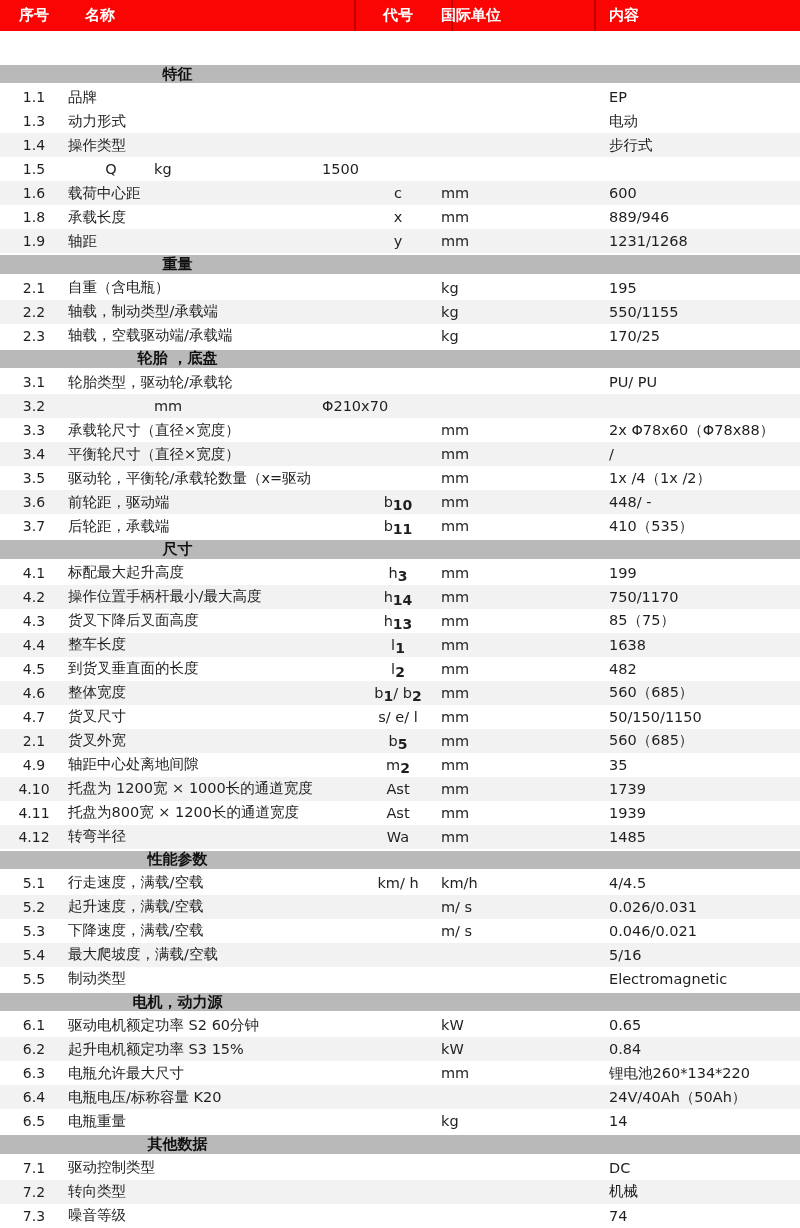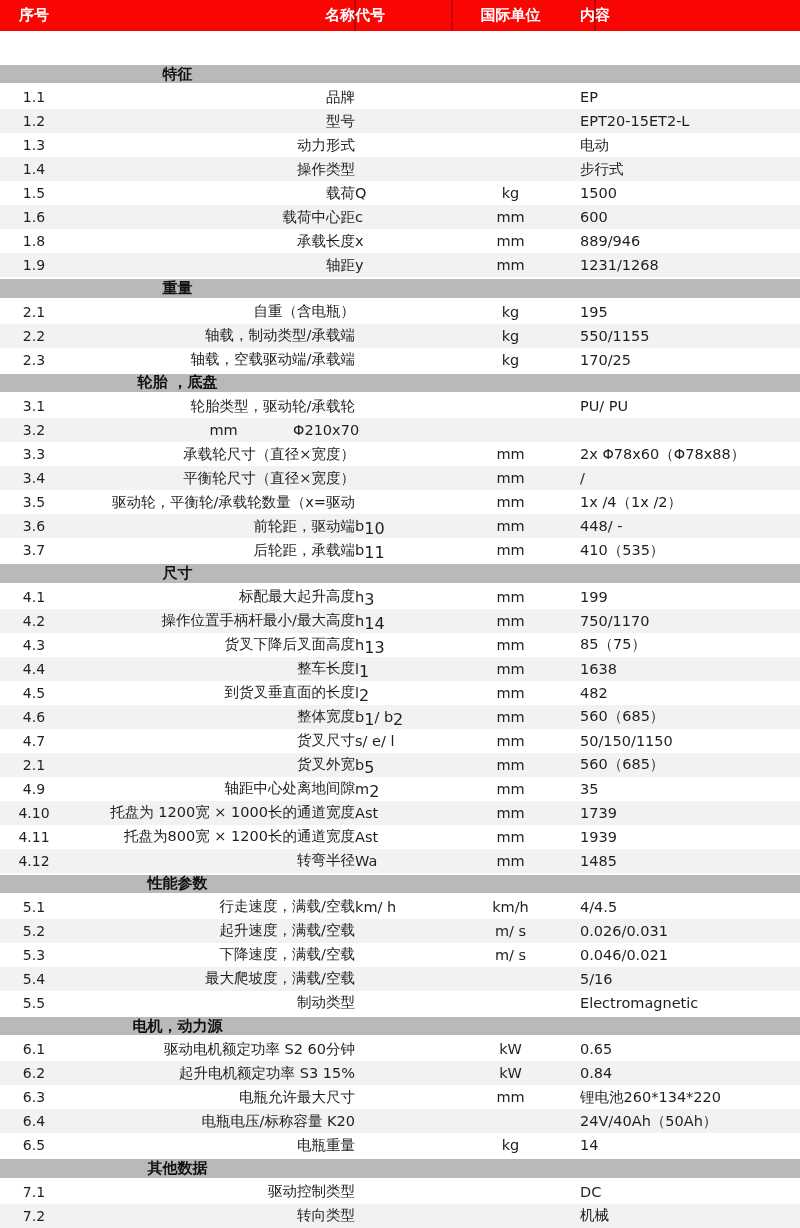--- a/index.html
+++ b/index.html
@@ -19,24 +19,24 @@
     overflow:hidden;
   }
   
   .thead{
     position:relative;flex:none;height:31px;
     background:var(--red);color:#ffffff;
     display:flex;align-items:center;
     font-size:15px;font-weight:bold;
   }
   .c-no{width:68px;flex:none;text-align:center;box-sizing:border-box;}
-  .c-name{width:287px;flex:none;text-align:right;box-sizing:border-box;}
+  .c-name{width:287px;flex:none;text-align:left;box-sizing:border-box;}
   .thead .c-name{padding-left:17px;}
-  .c-symbol{width:86px;flex:none;text-align:left;box-sizing:border-box;}
-  .c-unit{width:139px;flex:none;text-align:center;box-sizing:border-box;}
+  .c-symbol{width:86px;flex:none;text-align:center;box-sizing:border-box;}
+  .c-unit{width:168px;flex:none;box-sizing:border-box;}
   .c-value{width:205px;flex:none;text-align:left;box-sizing:border-box;}
   .vdiv{
     position:absolute;top:0;bottom:0;width:2px;
     background:rgba(60,0,0,0.30);
   }
   
   .section{flex:none;height:22.4px;padding:2px 0;box-sizing:border-box;background:#fff;}
   .section-bar{
     height:100%;background:var(--bar);
     display:flex;align-items:center;
@@ -45,21 +45,21 @@
   .section-bar .title-box{width:355px;text-align:center;}
   
   #table-body{display:flex;flex-direction:column;flex:none;margin-top:32px;}
   .row{
     flex:none;height:24px;
     display:flex;align-items:center;
     font-size:14.5px;background:#fff;
   }
   .row.alt{background:var(--stripe);}
   .row .c-no{font-size:14px;}
-  sub{font-size:16px;vertical-align:-3px;line-height:0;}
+  sub{font-size:14px;vertical-align:-3px;line-height:0;font-weight:bold;}
   
   .tfoot{
     position:relative;flex:none;height:8px;
     background:var(--red);margin-top:auto;
   }
   .tfoot .vdiv{background:rgba(60,0,0,0.45);}
 </style>
 </head>
 <body>
 
@@ -82,44 +82,36 @@
           <div class="title-box">特征</div>
         </div>
       </div>
       <div class="row">
         <div class="c-no">1.1</div>
         <div class="c-name">品牌</div>
         <div class="c-symbol"></div>
         <div class="c-unit"></div>
         <div class="c-value">EP</div>
       </div>
-      <div class="row alt">
-        <div class="c-no">1.2</div>
-        <div class="c-name">型号</div>
-        <div class="c-symbol"></div>
-        <div class="c-unit"></div>
-        <div class="c-value">EPT20-15ET2-L</div>
-      </div>
       <div class="row">
         <div class="c-no">1.3</div>
         <div class="c-name">动力形式</div>
         <div class="c-symbol"></div>
         <div class="c-unit"></div>
         <div class="c-value">电动</div>
       </div>
       <div class="row alt">
         <div class="c-no">1.4</div>
         <div class="c-name">操作类型</div>
         <div class="c-symbol"></div>
         <div class="c-unit"></div>
         <div class="c-value">步行式</div>
       </div>
       <div class="row">
         <div class="c-no">1.5</div>
-        <div class="c-name">载荷</div>
         <div class="c-symbol">Q</div>
         <div class="c-unit">kg</div>
         <div class="c-value">1500</div>
       </div>
       <div class="row alt">
         <div class="c-no">1.6</div>
         <div class="c-name">载荷中心距</div>
         <div class="c-symbol">c</div>
         <div class="c-unit">mm</div>
         <div class="c-value">600</div>

